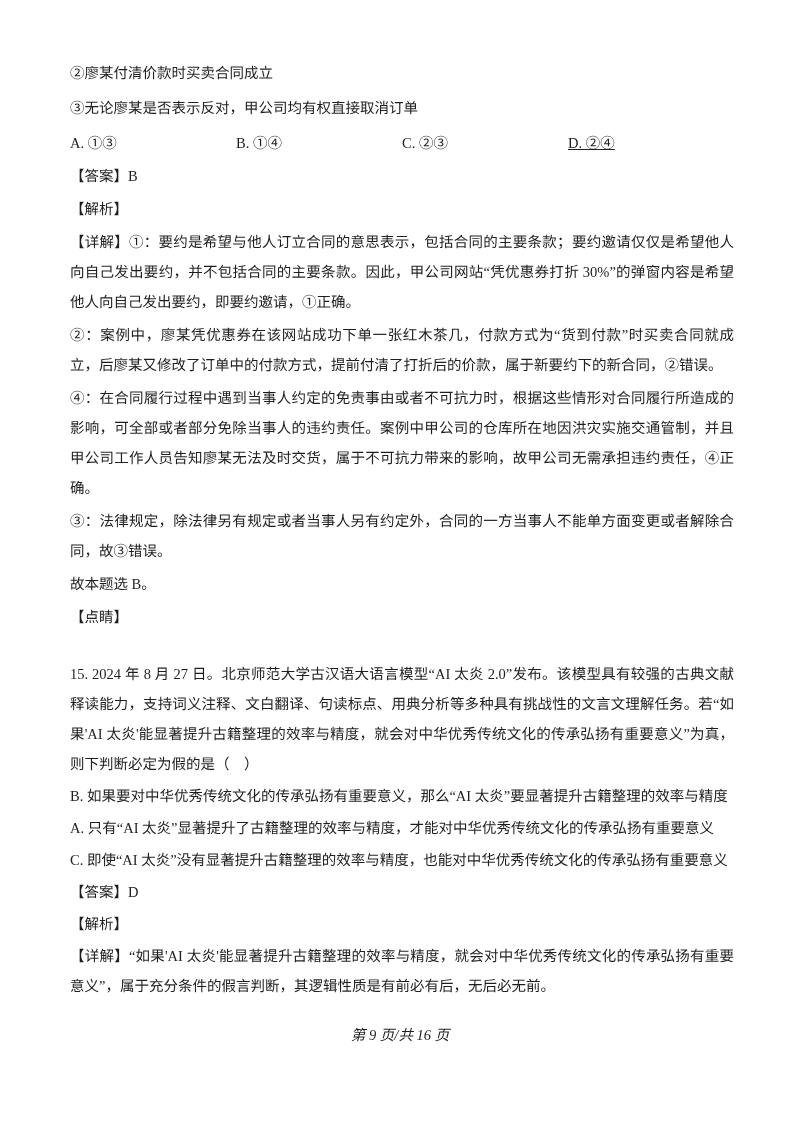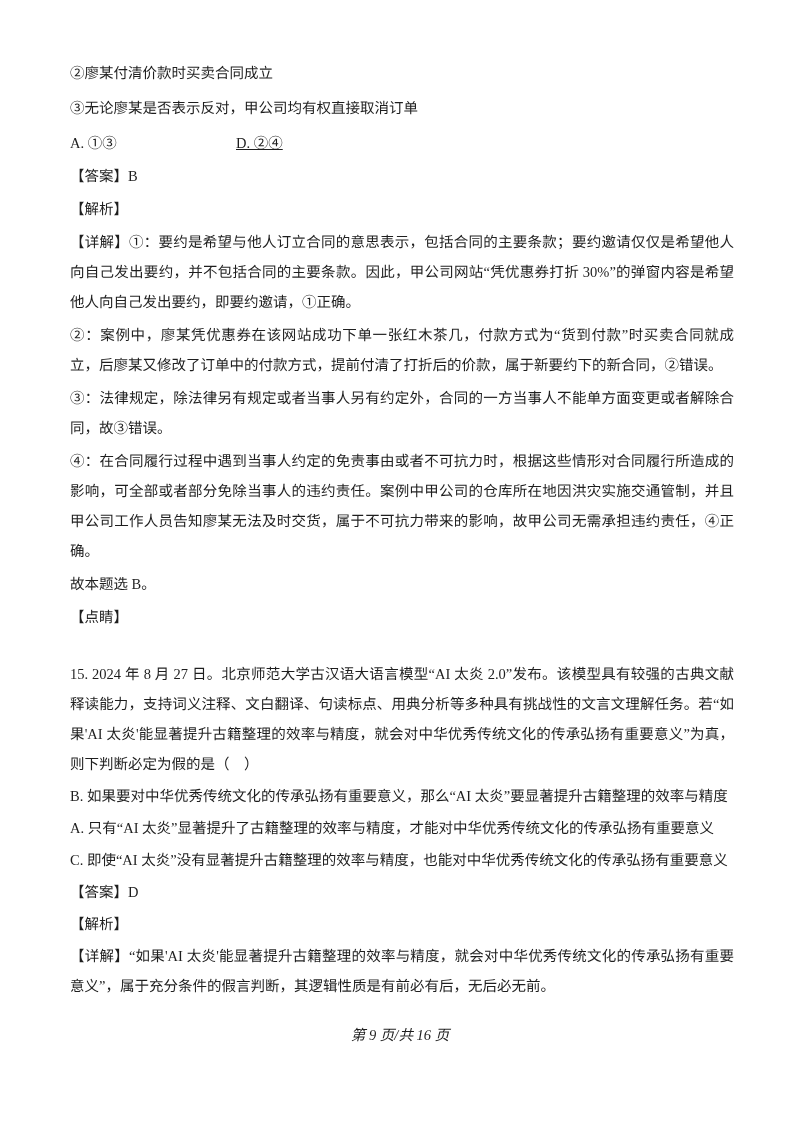--- a/index.html
+++ b/index.html
@@ -57,29 +57,31 @@
 
 <div class="page">
   <div class="content">
 
     <section>
       <p class="line">②廖某付清价款时买卖合同成立</p>
       <p class="line">③无论廖某是否表示反对，甲公司均有权直接取消订单</p>
 
       <div class="options-row">
         <span>A. ①③</span>
+        <span>B. ①④</span>
+        <span>C. ②③</span>
         <span>D. ②④</span>
       </div>
 
       <p class="para">【答案】B</p>
       <p class="para">【解析】</p>
       <p class="para">【详解】①：要约是希望与他人订立合同的意思表示，包括合同的主要条款；要约邀请仅仅是希望他人向自己发出要约，并不包括合同的主要条款。因此，甲公司网站“凭优惠券打折 30%”的弹窗内容是希望他人向自己发出要约，即要约邀请，①正确。</p>
       <p class="para">②：案例中，廖某凭优惠券在该网站成功下单一张红木茶几，付款方式为“货到付款”时买卖合同就成立，后廖某又修改了订单中的付款方式，提前付清了打折后的价款，属于新要约下的新合同，②错误。</p>
+      <p class="para">④：在合同履行过程中遇到当事人约定的免责事由或者不可抗力时，根据这些情形对合同履行所造成的影响，可全部或者部分免除当事人的违约责任。案例中甲公司的仓库所在地因洪灾实施交通管制，并且甲公司工作人员告知廖某无法及时交货，属于不可抗力带来的影响，故甲公司无需承担违约责任，④正确。</p>
       <p class="para">③：法律规定，除法律另有规定或者当事人另有约定外，合同的一方当事人不能单方面变更或者解除合同，故③错误。</p>
-      <p class="para">④：在合同履行过程中遇到当事人约定的免责事由或者不可抗力时，根据这些情形对合同履行所造成的影响，可全部或者部分免除当事人的违约责任。案例中甲公司的仓库所在地因洪灾实施交通管制，并且甲公司工作人员告知廖某无法及时交货，属于不可抗力带来的影响，故甲公司无需承担违约责任，④正确。</p>
       <p class="para">故本题选 B。</p>
       <p class="para">【点睛】</p>
     </section>
 
     <div class="section-gap"></div>
 
     <section>
       <p class="para tight">15. 2024 年 8 月 27 日。北京师范大学古汉语大语言模型“AI 太炎 2.0”发布。该模型具有较强的古典文献释读能力，支持词义注释、文白翻译、句读标点、用典分析等多种具有挑战性的文言文理解任务。若“如果'AI 太炎'能显著提升古籍整理的效率与精度，就会对中华优秀传统文化的传承弘扬有重要意义”为真，则下判断必定为假的是（　）</p>
       <p class="para tight">B. 如果要对中华优秀传统文化的传承弘扬有重要意义，那么“AI 太炎”要显著提升古籍整理的效率与精度</p>
       <p class="para tight">A. 只有“AI 太炎”显著提升了古籍整理的效率与精度，才能对中华优秀传统文化的传承弘扬有重要意义</p>

